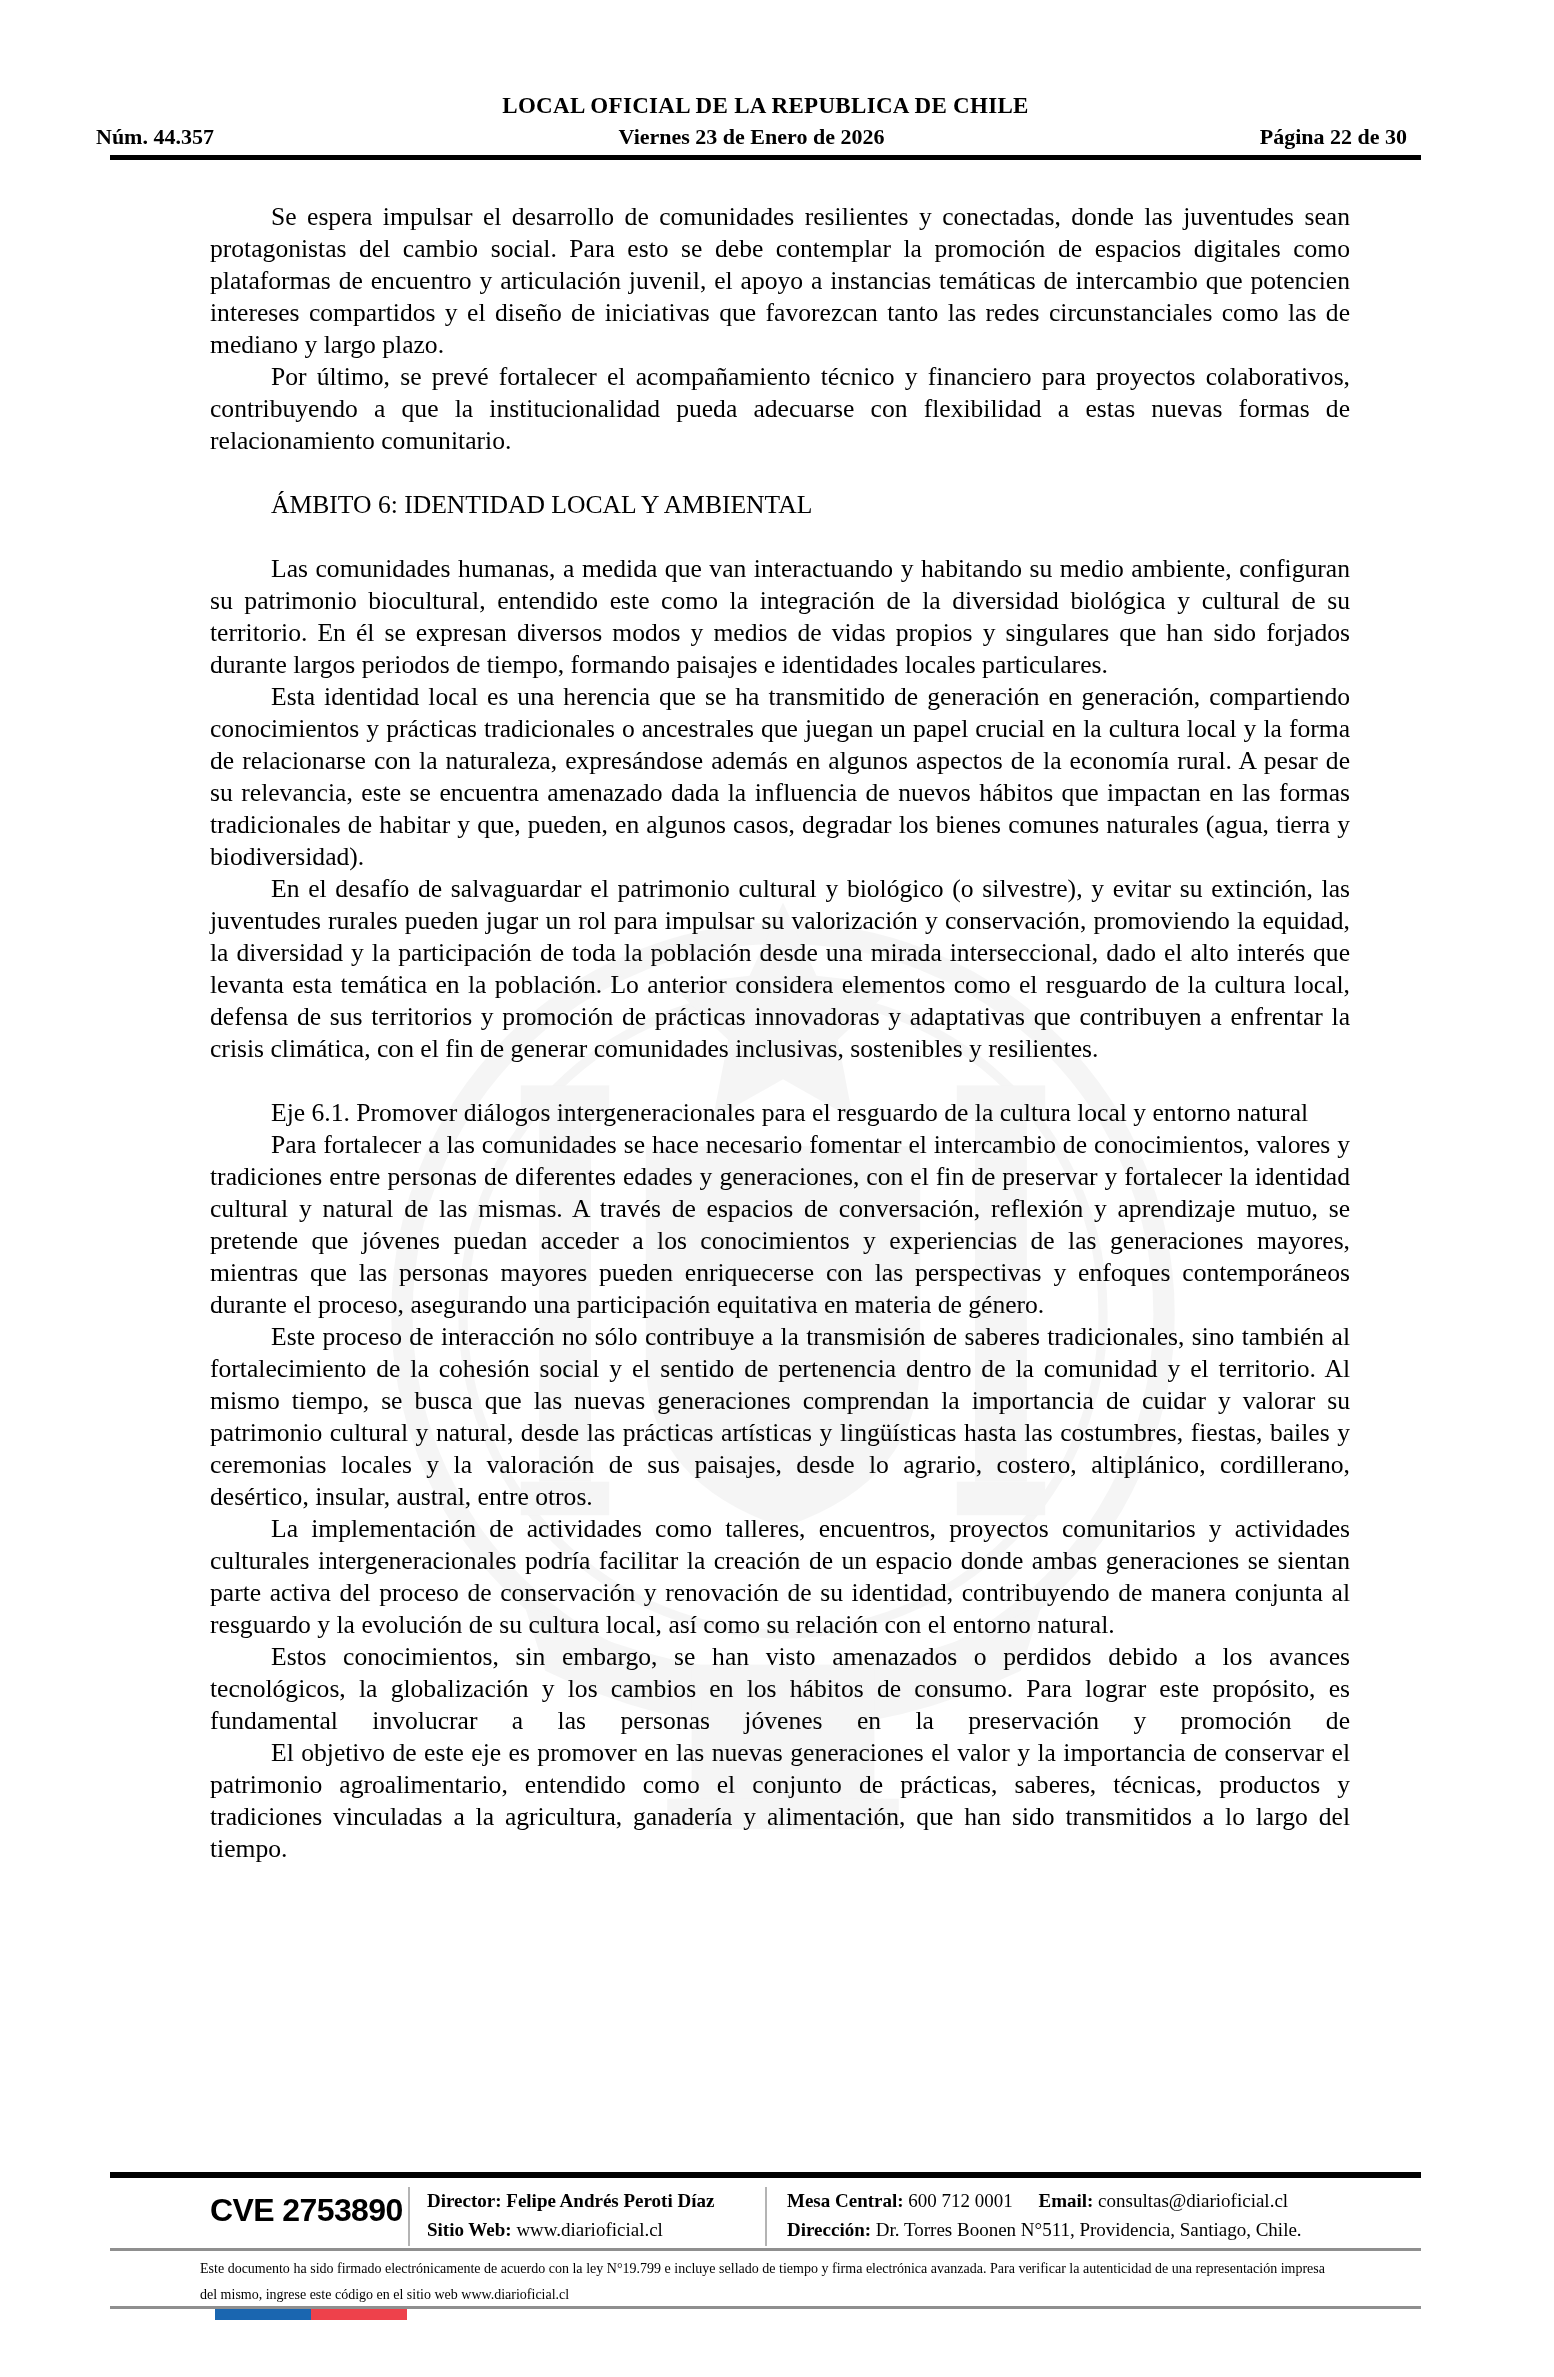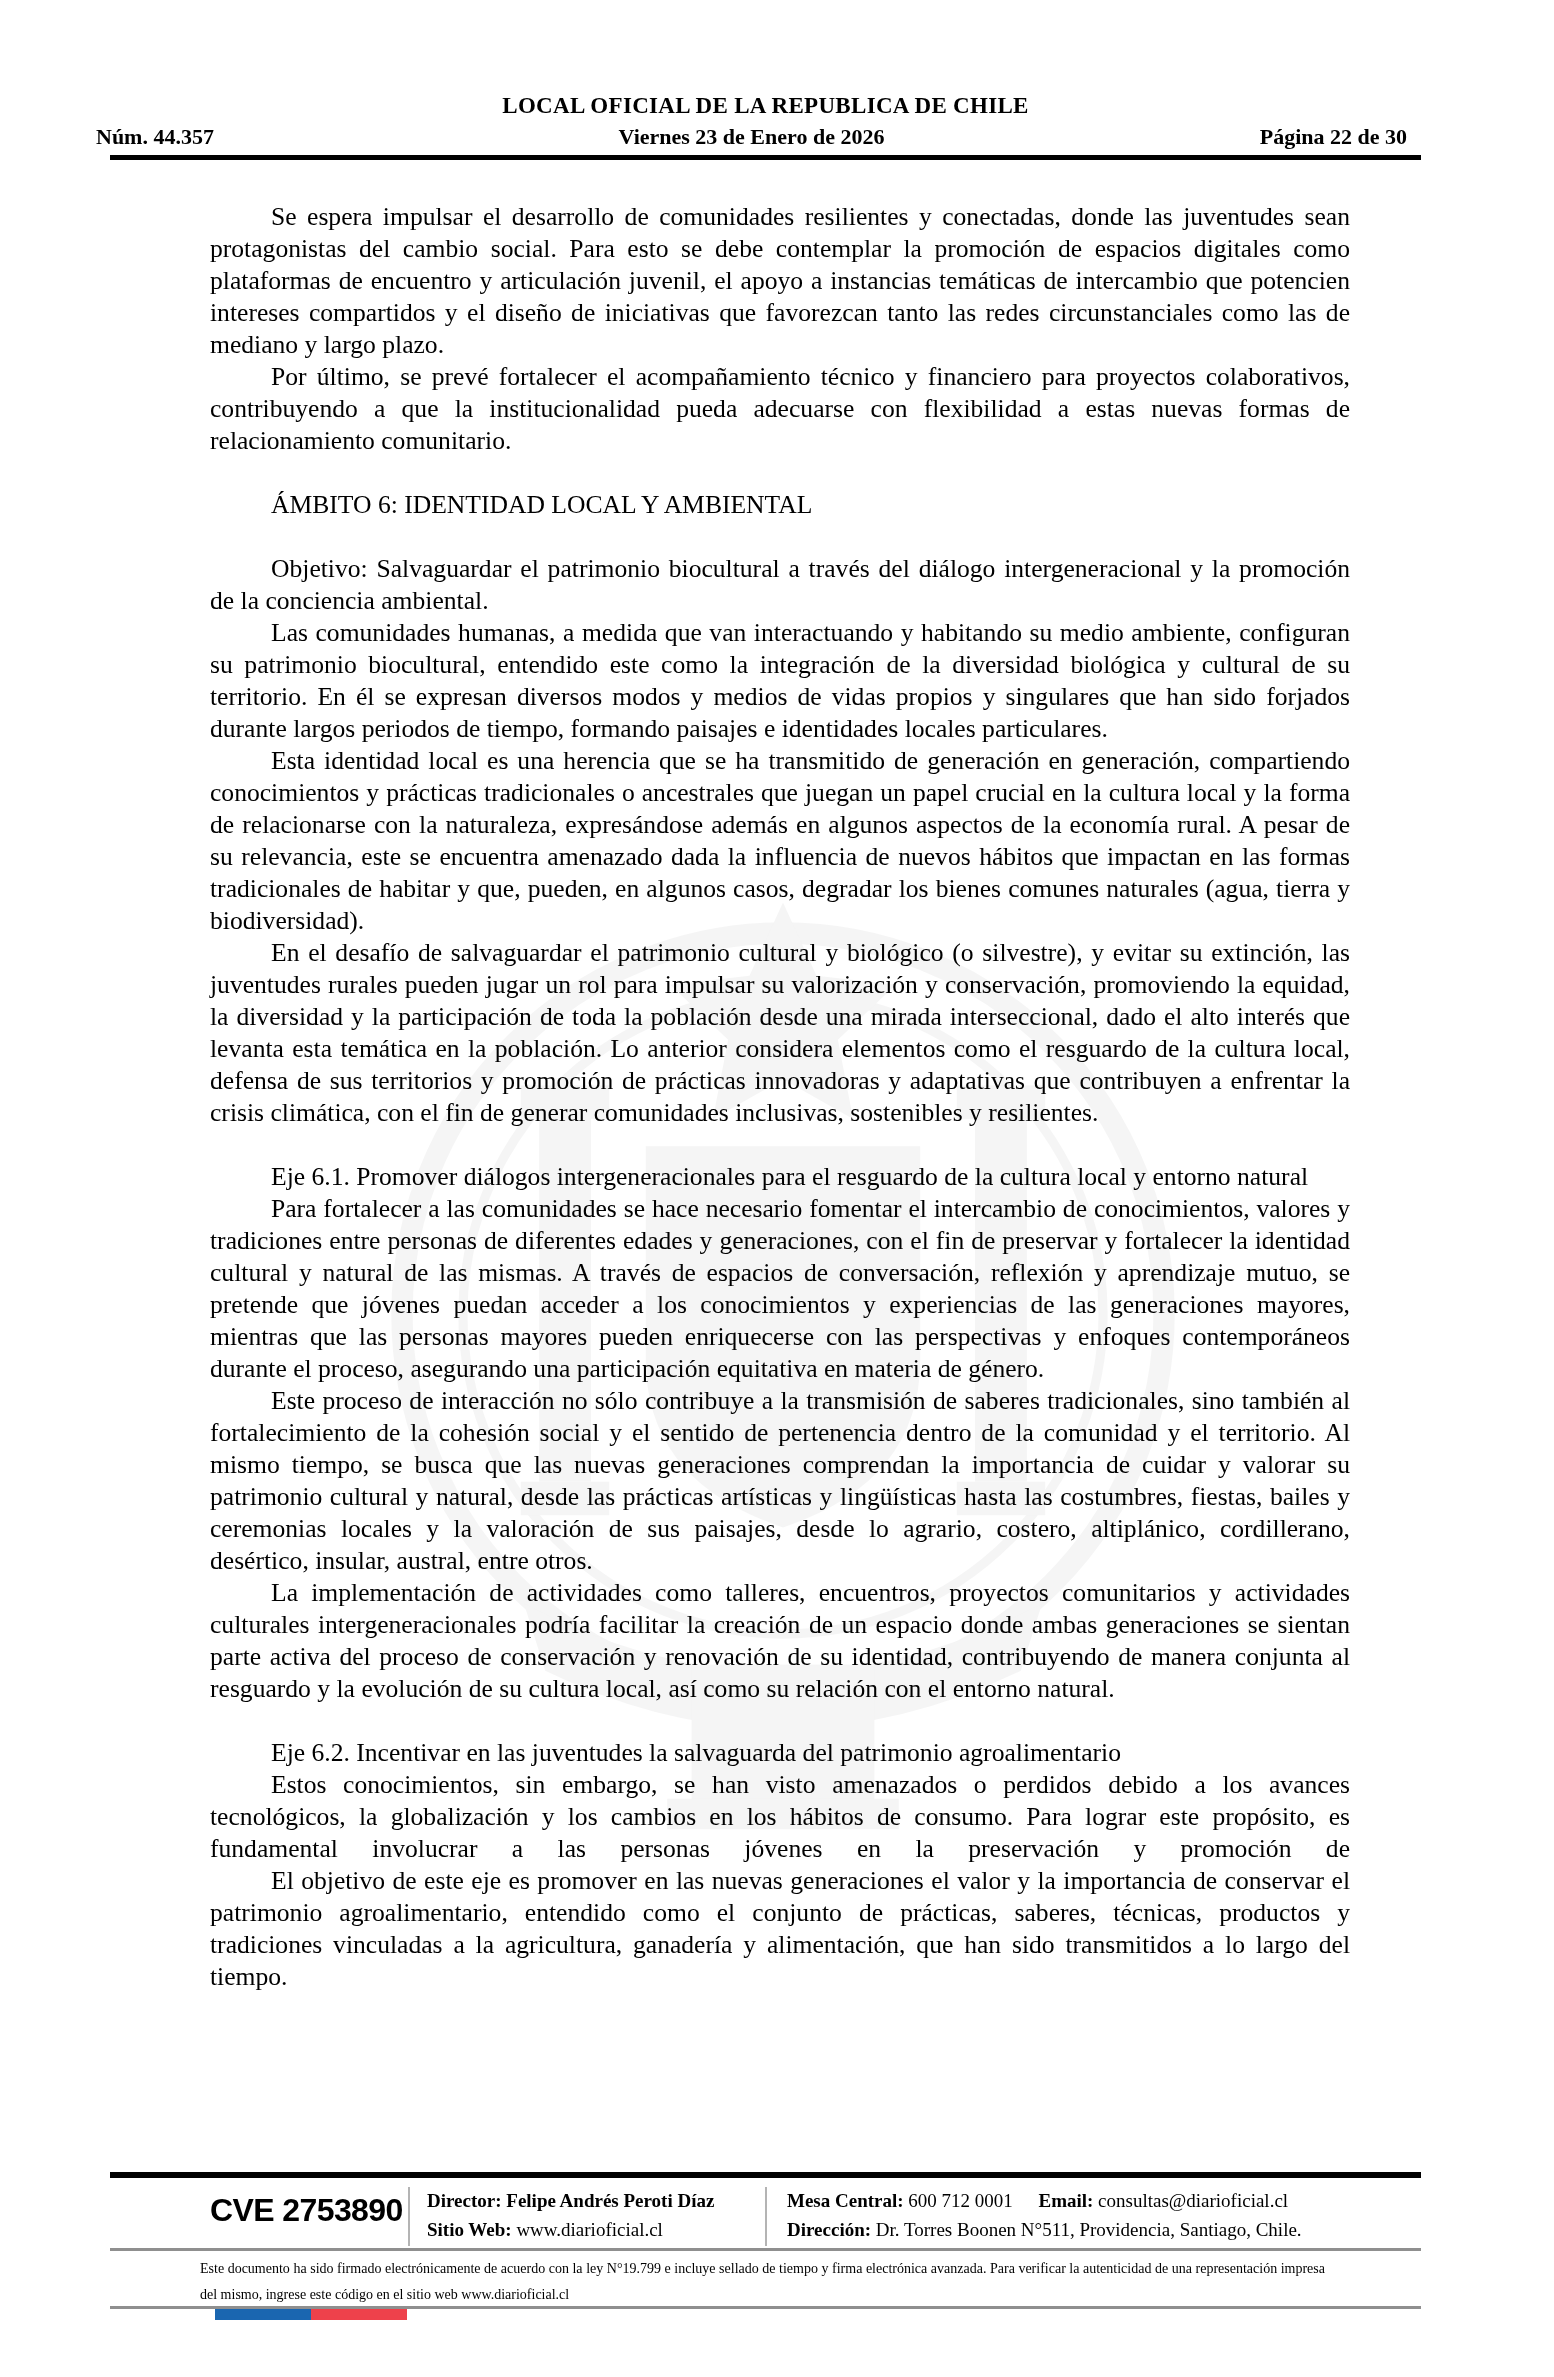--- a/index.html
+++ b/index.html
@@ -98,29 +98,27 @@
       <rect x="230" y="560" width="120" height="90"></rect>
       <rect x="214" y="648" width="152" height="20"></rect>
     </g>
   </svg>
 
   <div class="body-text">
 
   <p class="block para">Se espera impulsar el desarrollo de comunidades resilientes y conectadas, donde las juventudes sean protagonistas del cambio social. Para esto se debe contemplar la promoción de espacios digitales como plataformas de encuentro y articulación juvenil, el apoyo a instancias temáticas de intercambio que potencien intereses compartidos y el diseño de iniciativas que favorezcan tanto las redes circunstanciales como las de mediano y largo plazo.</p>
       <p class="block para">Por último, se prevé fortalecer el acompañamiento técnico y financiero para proyectos colaborativos, contribuyendo a que la institucionalidad pueda adecuarse con flexibilidad a estas nuevas formas de relacionamiento comunitario.</p>
       <p class="block section">ÁMBITO 6: IDENTIDAD LOCAL Y AMBIENTAL</p>
-      <p class="block para">Objetivo: Salvaguardar el patrimonio biocultural a través del diálogo intergeneracional y la promoción de la conciencia ambiental.</p>
       <p class="block para">Las comunidades humanas, a medida que van interactuando y habitando su medio ambiente, configuran su patrimonio biocultural, entendido este como la integración de la diversidad biológica y cultural de su territorio. En él se expresan diversos modos y medios de vidas propios y singulares que han sido forjados durante largos periodos de tiempo, formando paisajes e identidades locales particulares.</p>
       <p class="block para">Esta identidad local es una herencia que se ha transmitido de generación en generación, compartiendo conocimientos y prácticas tradicionales o ancestrales que juegan un papel crucial en la cultura local y la forma de relacionarse con la naturaleza, expresándose además en algunos aspectos de la economía rural. A pesar de su relevancia, este se encuentra amenazado dada la influencia de nuevos hábitos que impactan en las formas tradicionales de habitar y que, pueden, en algunos casos, degradar los bienes comunes naturales (agua, tierra y biodiversidad).</p>
       <p class="block para">En el desafío de salvaguardar el patrimonio cultural y biológico (o silvestre), y evitar su extinción, las juventudes rurales pueden jugar un rol para impulsar su valorización y conservación, promoviendo la equidad, la diversidad y la participación de toda la población desde una mirada interseccional, dado el alto interés que levanta esta temática en la población. Lo anterior considera elementos como el resguardo de la cultura local, defensa de sus territorios y promoción de prácticas innovadoras y adaptativas que contribuyen a enfrentar la crisis climática, con el fin de generar comunidades inclusivas, sostenibles y resilientes.</p>
       <p class="block eje">Eje 6.1. Promover diálogos intergeneracionales para el resguardo de la cultura local y entorno natural</p>
       <p class="block para">Para fortalecer a las comunidades se hace necesario fomentar el intercambio de conocimientos, valores y tradiciones entre personas de diferentes edades y generaciones, con el fin de preservar y fortalecer la identidad cultural y natural de las mismas. A través de espacios de conversación, reflexión y aprendizaje mutuo, se pretende que jóvenes puedan acceder a los conocimientos y experiencias de las generaciones mayores, mientras que las personas mayores pueden enriquecerse con las perspectivas y enfoques contemporáneos durante el proceso, asegurando una participación equitativa en materia de género.</p>
       <p class="block para">Este proceso de interacción no sólo contribuye a la transmisión de saberes tradicionales, sino también al fortalecimiento de la cohesión social y el sentido de pertenencia dentro de la comunidad y el territorio. Al mismo tiempo, se busca que las nuevas generaciones comprendan la importancia de cuidar y valorar su patrimonio cultural y natural, desde las prácticas artísticas y lingüísticas hasta las costumbres, fiestas, bailes y ceremonias locales y la valoración de sus paisajes, desde lo agrario, costero, altiplánico, cordillerano, desértico, insular, austral, entre otros.</p>
       <p class="block para">La implementación de actividades como talleres, encuentros, proyectos comunitarios y actividades culturales intergeneracionales podría facilitar la creación de un espacio donde ambas generaciones se sientan parte activa del proceso de conservación y renovación de su identidad, contribuyendo de manera conjunta al resguardo y la evolución de su cultura local, así como su relación con el entorno natural.</p>
-      <p class="block eje">Eje 6.2. Incentivar en las juventudes la salvaguarda del patrimonio agroalimentario</p>
       <p class="block para cut">Estos conocimientos, sin embargo, se han visto amenazados o perdidos debido a los avances tecnológicos, la globalización y los cambios en los hábitos de consumo. Para lograr este propósito, es fundamental involucrar a las personas jóvenes en la preservación y promoción de</p>
       <p class="block para">El objetivo de este eje es promover en las nuevas generaciones el valor y la importancia de conservar el patrimonio agroalimentario, entendido como el conjunto de prácticas, saberes, técnicas, productos y tradiciones vinculadas a la agricultura, ganadería y alimentación, que han sido transmitidos a lo largo del tiempo.</p>
     </div>
 
   <div class="rule rule-footer-top"></div>
 
   <div class="footer-info">
     <div class="cve">CVE 2753890</div>
     <div class="vdiv vdiv1"></div>
     <div class="fcol fcol2">

